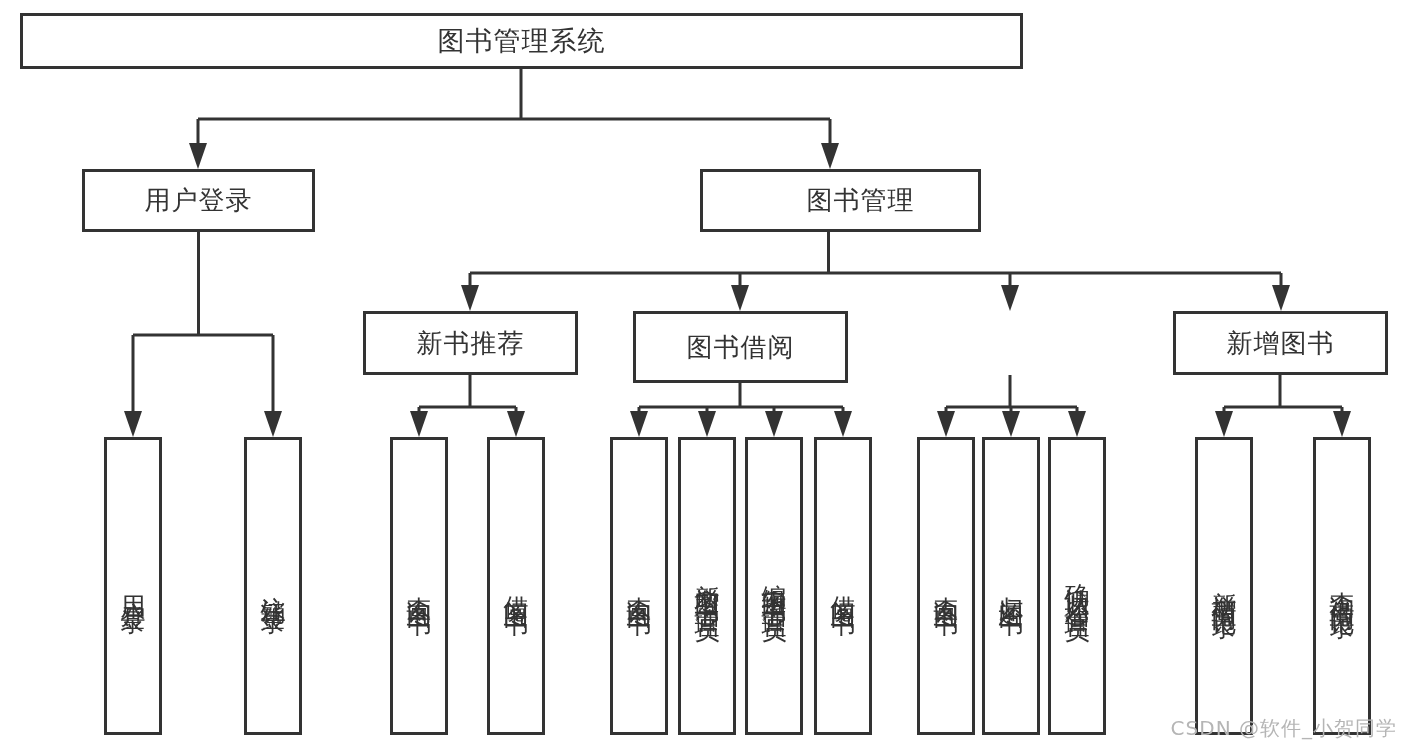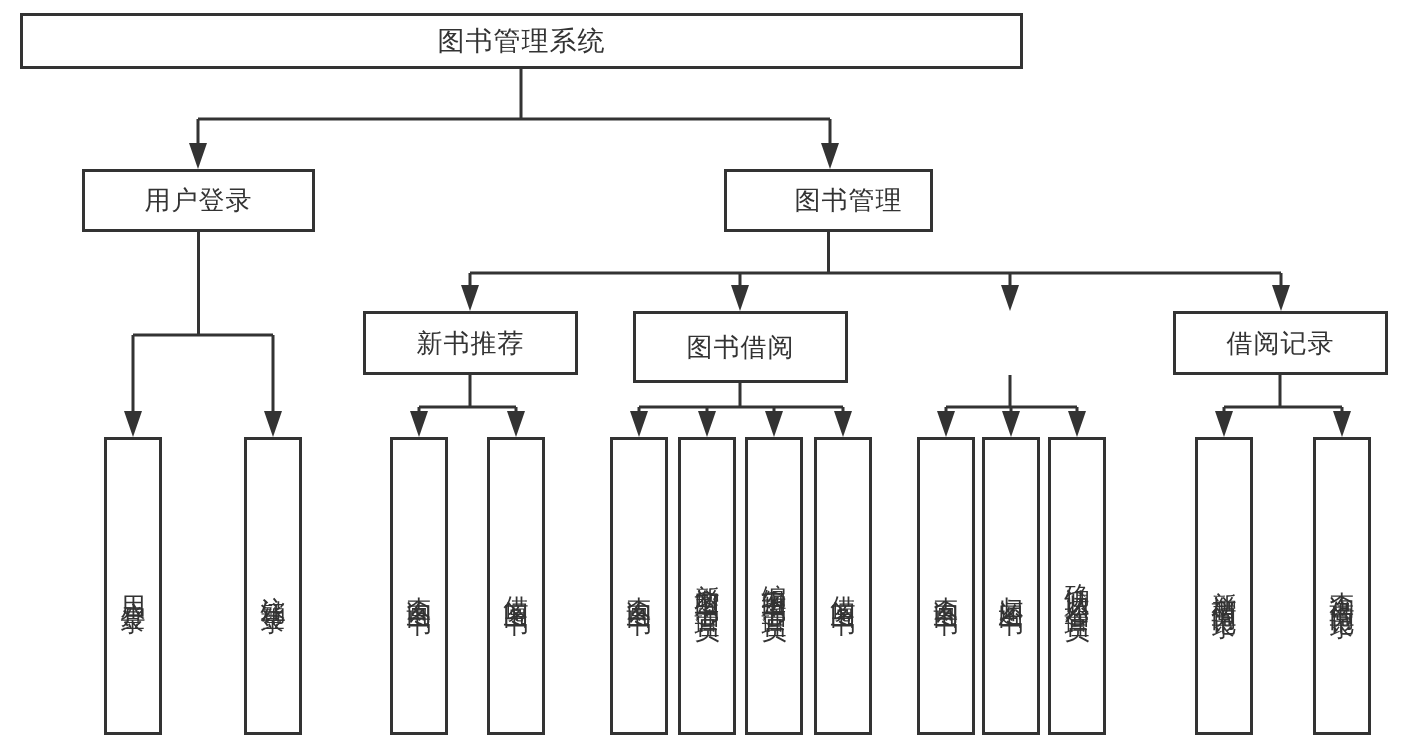--- a/index.html
+++ b/index.html
@@ -101,32 +101,32 @@
     </g>
   </svg>
 
   <div class="node h-node root-node" style="left:20px; top:13px; width:1003px; height:56px;">
     <span>图书管理系统</span>
   </div>
 
   <div class="node h-node" style="left:82px; top:169px; width:233px; height:63px;">
     <span>用户登录</span>
   </div>
-  <div class="node h-node" style="left:724px; top:169px; width:209px; height:63px;padding-left:40px;">
+  <div class="node h-node" style="left:700px; top:169px; width:281px; height:63px;padding-left:40px;">
     <span>图书管理</span>
   </div>
 
   <div class="node h-node" style="left:363px; top:311px; width:215px; height:64px;text-align:right;">
     <span>新书推荐</span>
   </div>
   <div class="node h-node" style="left:633px; top:311px; width:215px; height:72px;">
     <span>图书借阅</span>
   </div>
   <div class="node h-node" style="left:1173px; top:311px; width:215px; height:64px;">
-    <span>借阅记录</span>
+    <span>新增图书</span>
   </div>
 
   <div class="node leaf" style="left:104px; top:437px; width:58px; height:298px;">
     <span class="vtext">用户登录</span>
   </div>
   <div class="node leaf" style="left:244px; top:437px; width:58px; height:298px;">
     <span class="vtext">注销登录</span>
   </div>
 
   <div class="node leaf" style="left:390px; top:437px; width:58px; height:298px;">
@@ -159,14 +159,15 @@
     <span class="vtext">确认归还（管理员）</span>
   </div>
 
   <div class="node leaf" style="left:1195px; top:437px; width:58px; height:298px;">
     <span class="vtext">新增借阅记录</span>
   </div>
   <div class="node leaf" style="left:1313px; top:437px; width:58px; height:298px;">
     <span class="vtext">查询借阅记录</span>
   </div>
 
+  <div class="watermark">CSDN @软件_小贺同学</div>
 
 </div>
 
 </body></html>

